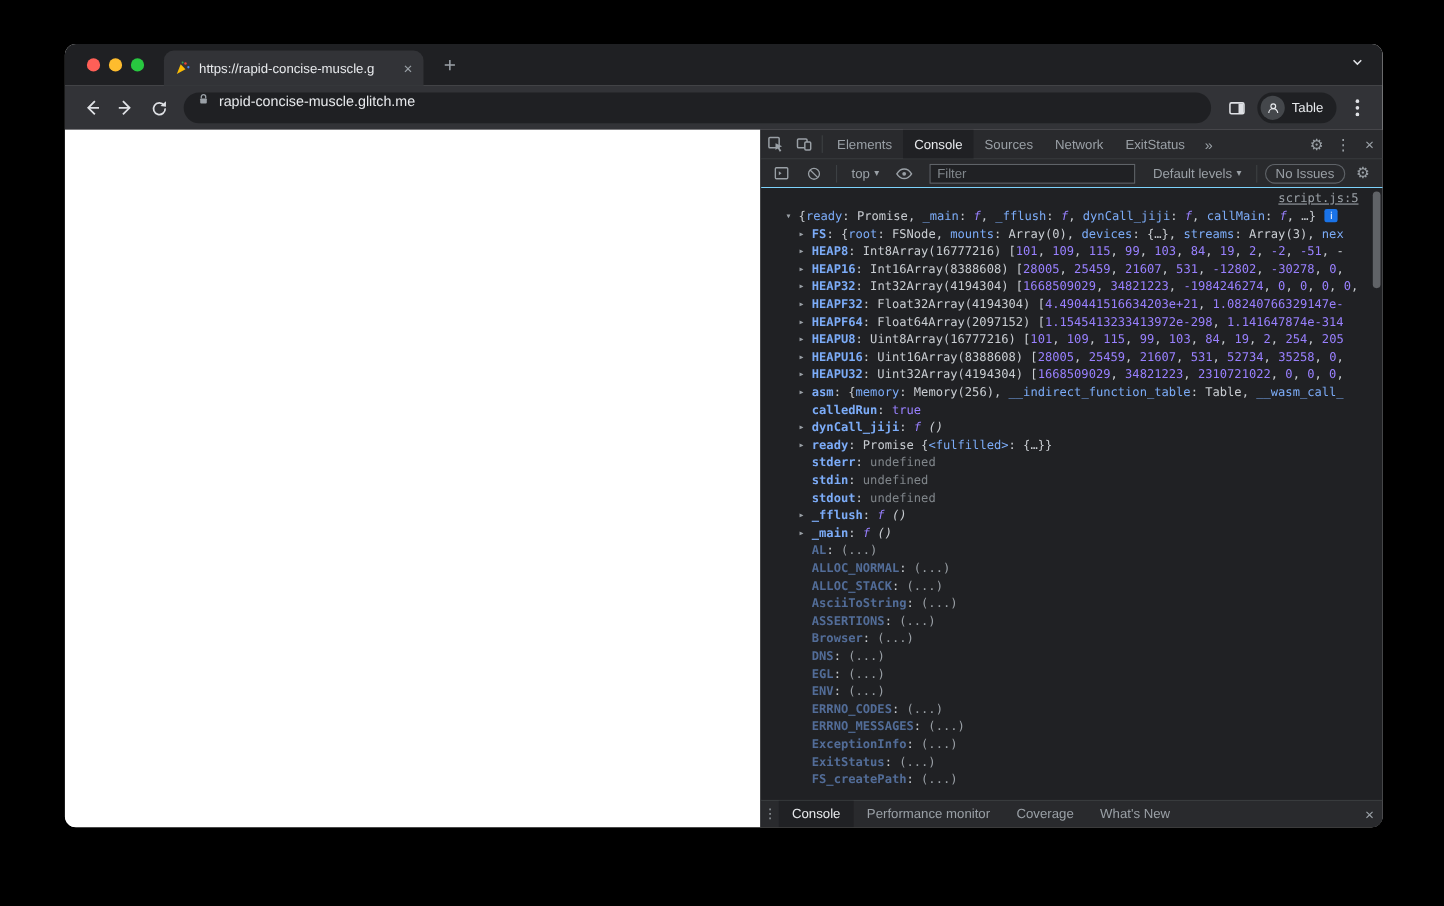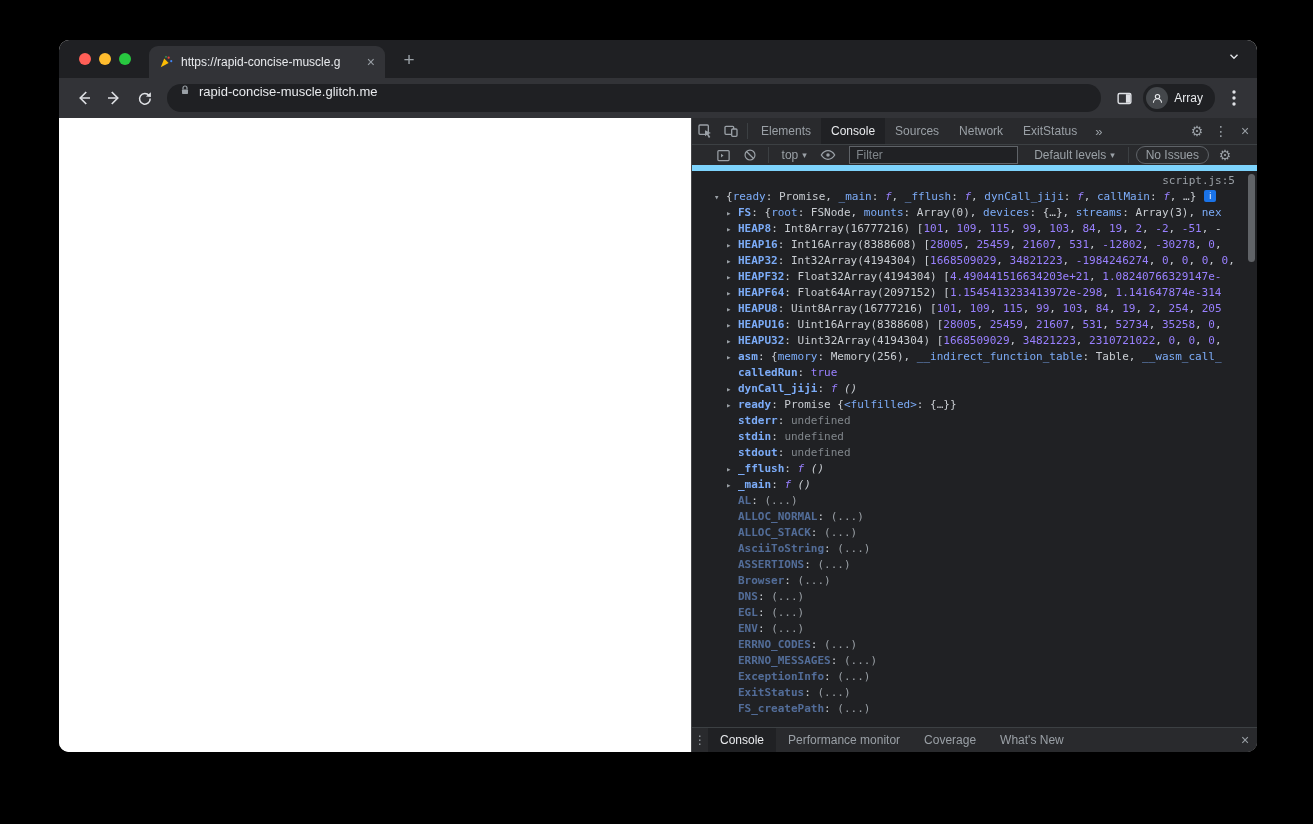--- a/index.html
+++ b/index.html
@@ -45,40 +45,40 @@
                display:flex; align-items:center; flex:0 0 auto; color:#9aa0a6; }
   .dt-iconbtn { width:26px; height:26px; display:grid; place-items:center; color:#9aa0a6; }
   .dt-sep { width:1px; height:16px; background:#3c4043; margin:0 3px; }
   .dt-tabs { display:flex; height:100%; }
   .dt-tab { padding:0 10px; height:100%; display:flex; align-items:center; font-size:12px; color:#9aa0a6; white-space:nowrap; }
   .dt-tab.selected { background:#202124; color:#e8eaed; }
   .dt-more { padding:0 8px; font-size:13px; color:#9aa0a6; }
   .dt-right { margin-left:auto; display:flex; align-items:center; }
   .glyph-btn { width:24px; height:24px; display:grid; place-items:center; font-size:14px; color:#9aa0a6; }
 
-  .dt-toolbar2 { height:26px; background:#292a2d; border-bottom:6px solid #7dd3fc;
-                 display:flex; align-items:center; padding:0 20px; gap:4px; flex:0 0 auto;
+  .dt-toolbar2 { height:26px; background:#292a2d; border-bottom:1px solid #7dd3fc;
+                 display:flex; align-items:center; padding:0 6px; gap:4px; flex:0 0 auto;
                  color:#9aa0a6; font-size:12px; }
   .dd { display:flex; align-items:center; gap:4px; padding:0 6px; white-space:nowrap; }
   .caret { font-size:9px; }
   .filter-input { width:190px; height:18px; background:#202124; border:1px solid #5f6368;
                   color:#e8eaed; font-size:12px; padding:0 6px; margin:0 6px; outline:none;
                   font-family:"Liberation Sans","DejaVu Sans",sans-serif; }
   .filter-input::placeholder { color:#80868b; }
   .issues-chip { border:1px solid #5f6368; border-radius:9px; padding:1px 9px; color:#9aa0a6;
                  font-size:12px; white-space:nowrap; }
 
   
   .console { flex:1 1 auto; position:relative; overflow:hidden; background:#202124;
              font-family:"DejaVu Sans Mono","Liberation Mono",monospace; font-size:11px; padding-top:2px; }
   .crow { height:16px; line-height:16px; white-space:nowrap; overflow:hidden; padding-left:34px; color:#c9cdd2; }
   .crow.top { padding-left:22px; }
   .crow.link-row { text-align:right; padding-right:22px; }
   .arrow, .arrow-spacer { display:inline-block; width:12px; color:#9aa0a6; font-size:9px; vertical-align:middle; }
-  .src-link { color:#9aa0a6; }
+  .src-link { color:#9aa0a6; text-decoration:underline; }
   .t-plain { color:#c9cdd2; }
   .t-name  { color:#7cacf8; font-weight:bold; }
   .t-pkey  { color:#7cacf8; }
   .t-dim   { color:rgba(124,172,248,.55); font-weight:bold; }
   .t-num   { color:#9980ff; }
   .t-undef { color:#80868b; }
   .t-fn    { color:#9980ff; font-style:italic; }
   .t-sig   { color:#c9cdd2; font-style:italic; }
   .t-paren { color:#9aa0a6; }
   .info-badge { display:inline-block; width:12px; height:12px; margin-left:8px; border-radius:2px;
@@ -160,21 +160,21 @@
           <rect x="14" y="6" width="6" height="12" fill="currentColor"></rect>
         </svg>
     </div>
     <div class="profile-chip">
       <span class="avatar">
         <svg width="13" height="13" viewBox="0 0 24 24">
             <circle cx="12" cy="8.5" r="4" fill="none" stroke="currentColor" stroke-width="2"></circle>
             <path d="M4.5 20a7.5 7.5 0 0 1 15 0" fill="none" stroke="currentColor" stroke-width="2"></path>
           </svg>
       </span>
-      <span class="profile-name">Array</span>
+      <span class="profile-name">Table</span>
     </div>
     <div class="menu-dots">
       <svg width="4" height="16" viewBox="0 0 4 16">
           <circle cx="2" cy="2" r="1.7" fill="currentColor"></circle>
           <circle cx="2" cy="8" r="1.7" fill="currentColor"></circle>
           <circle cx="2" cy="14" r="1.7" fill="currentColor"></circle>
         </svg>
     </div>
   </div>
 

